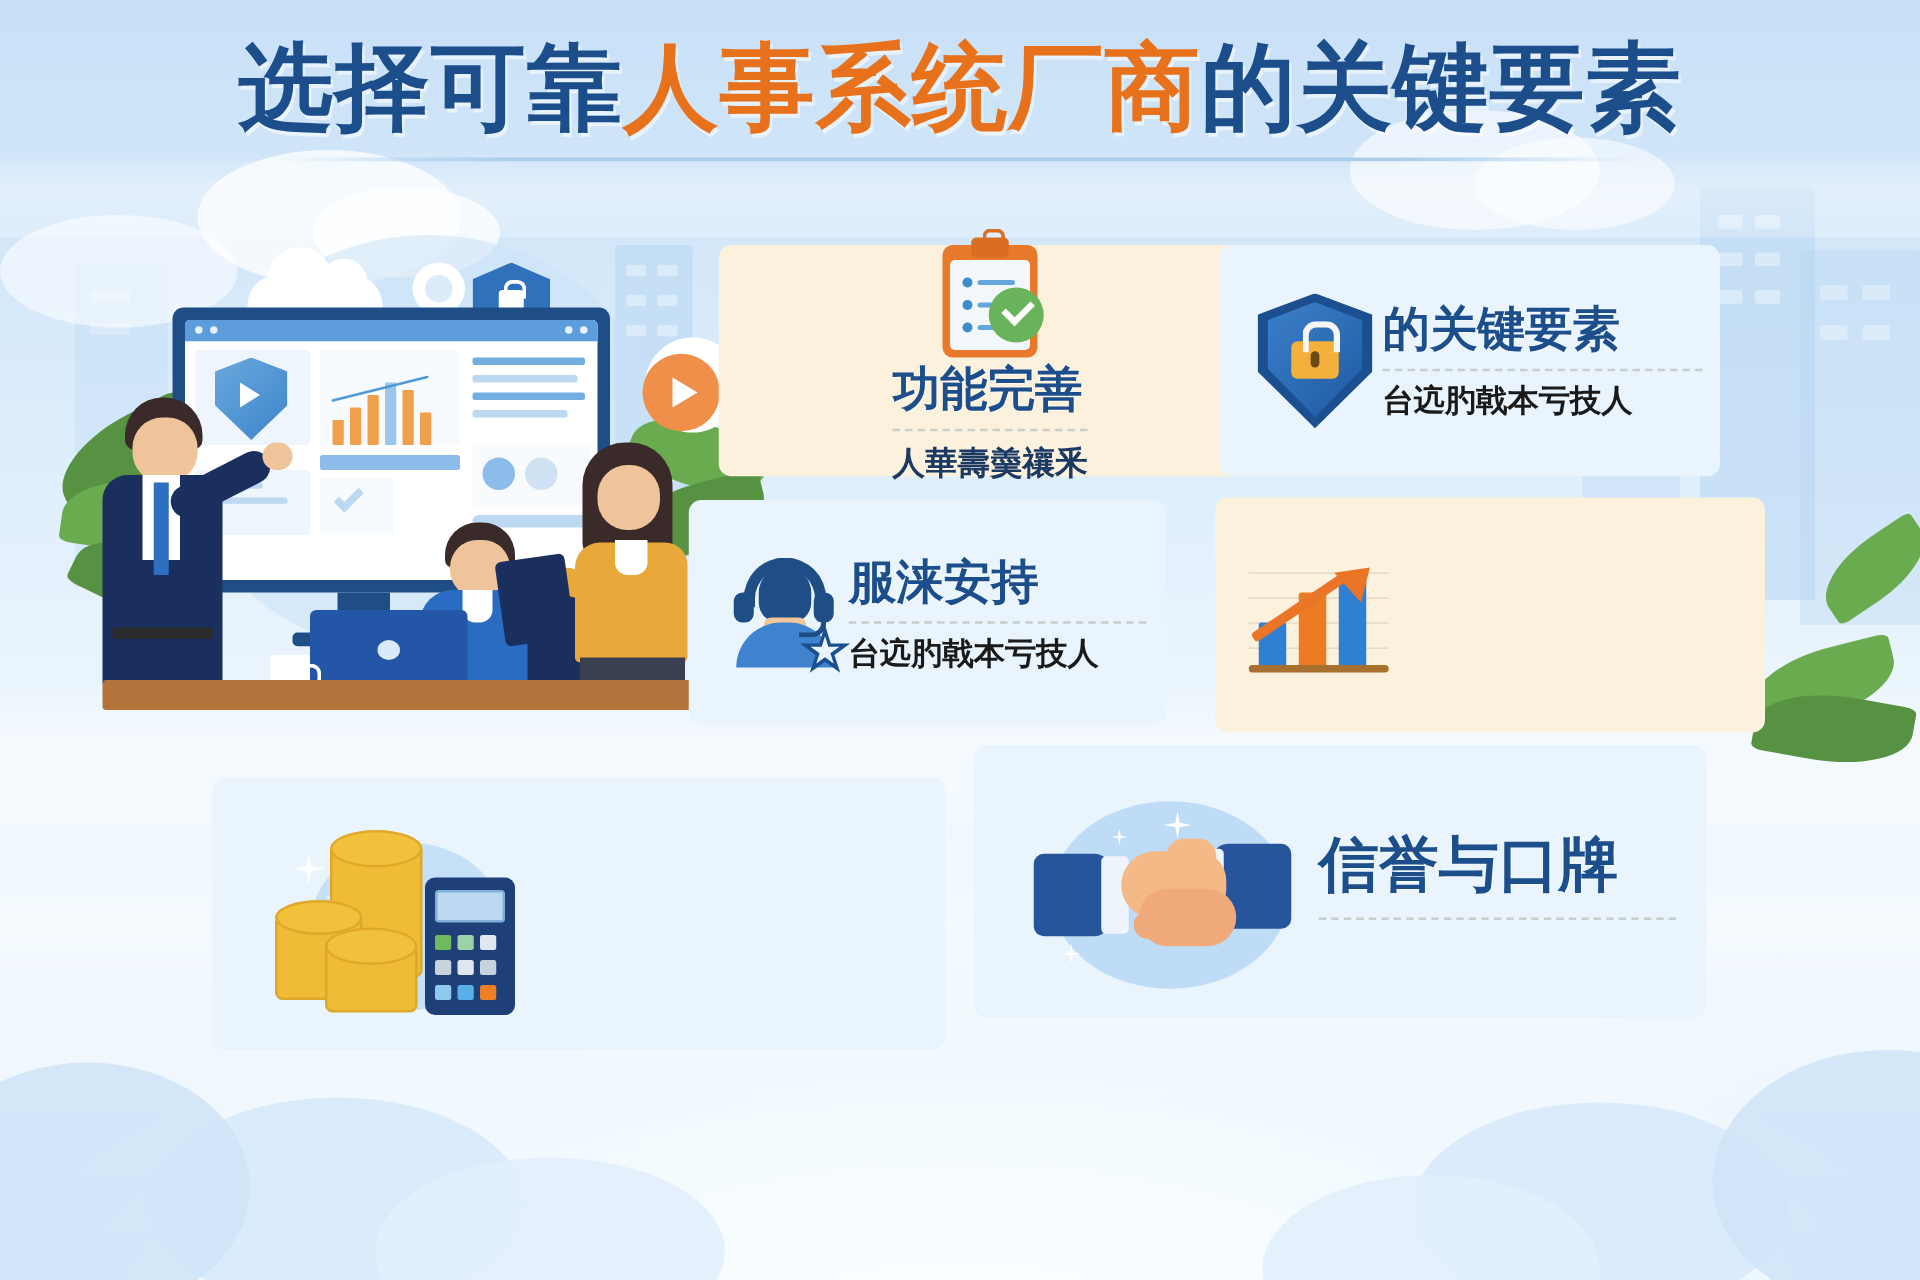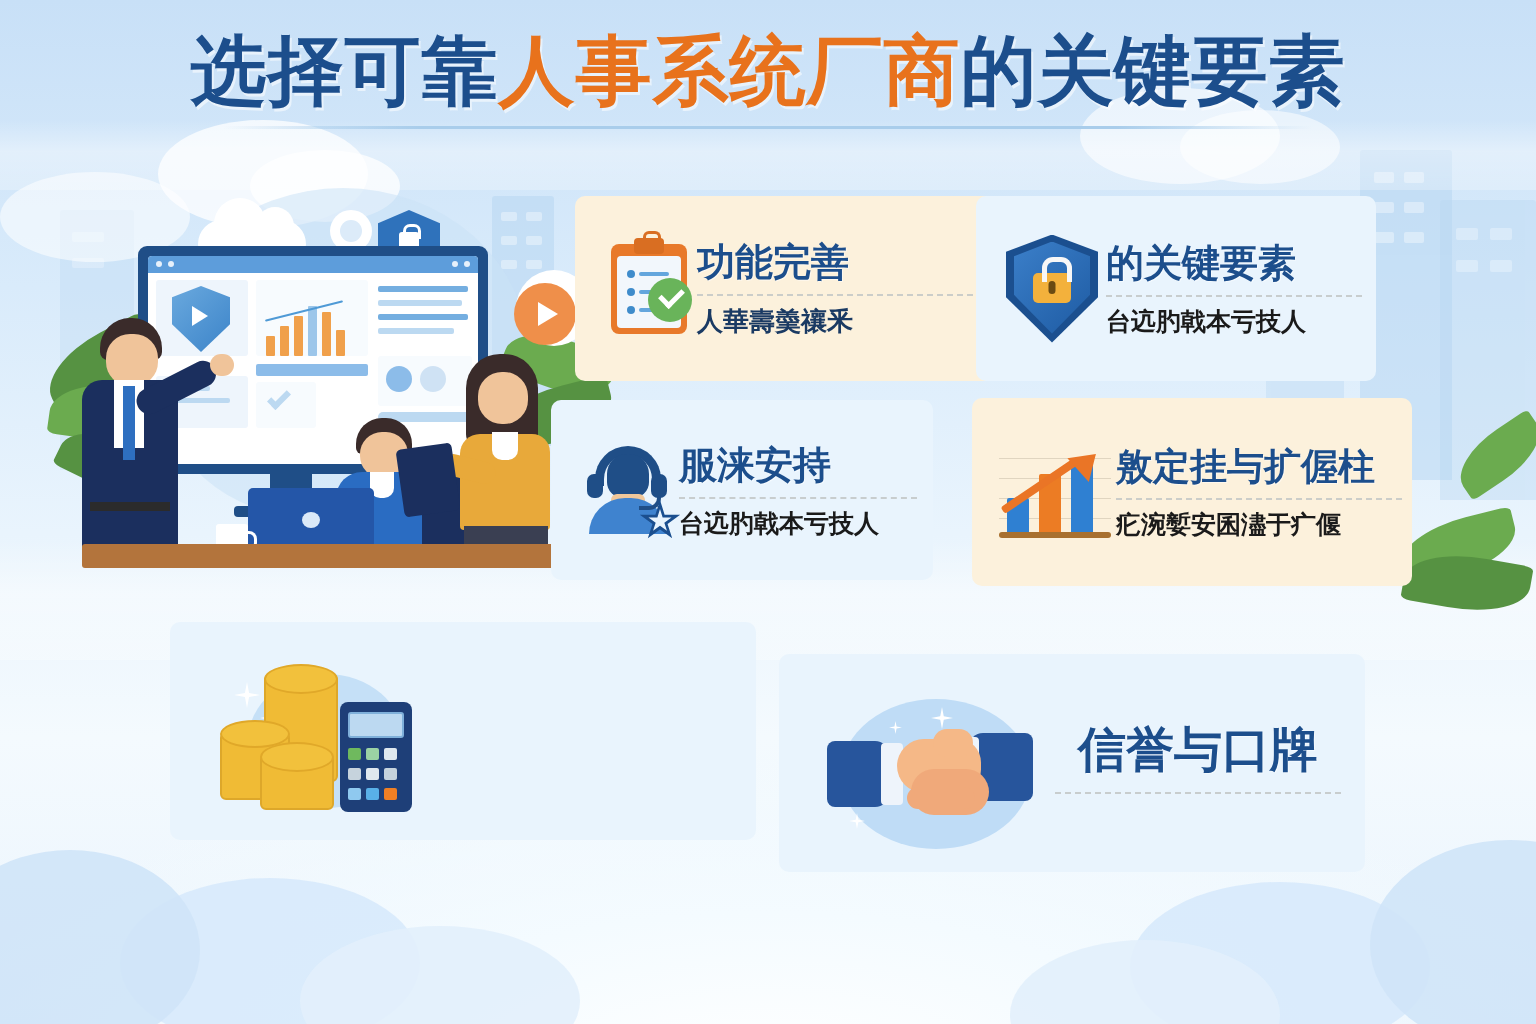--- a/index.html
+++ b/index.html
@@ -323,21 +323,21 @@
   </div>
   <div style="position:absolute;left:352px;top:258px;width:56px;height:68px;background:#1b2f5e;border-radius:5px;transform:rotate(-8deg);"></div>
 
   <div class="laptop">
       <i></i>
     </div>
   <div class="mug"></div>
   <div class="desk"></div>
 </div>
 
-<div class="card cream" style="left:575px;top:196px;width:426px;height:185px;padding:0 18px 0 26px;">
+<div class="card cream" style="left:575px;top:196px;width:426px;height:185px;padding:0 18px 0 26px;flex-direction:column;">
   <div class="card-icon" style="width:96px;">
     <div class="clip">
       <div class="clip-body"></div>
       <div class="clip-paper"></div>
       <div class="clip-clip"></div>
       <div class="clip-dot" style="left:16px;top:26px;"></div>
       <div class="clip-row" style="left:28px;top:28px;width:30px;"></div>
       <div class="clip-dot" style="left:16px;top:44px;"></div>
       <div class="clip-row" style="left:28px;top:46px;width:36px;"></div>
       <div class="clip-dot" style="left:16px;top:62px;"></div>
@@ -397,25 +397,20 @@
       <div class="gw-grid" style="top:54px;"></div>
       <div class="gw-grid" style="top:74px;"></div>
       <div class="gw-bar" style="left:8px;width:22px;height:34px;background:#2f80d2;"></div>
       <div class="gw-bar" style="left:40px;width:22px;height:58px;background:#ec7c24;"></div>
       <div class="gw-bar" style="left:72px;width:22px;height:74px;background:#2f80d2;"></div>
       <div class="gw-base"></div>
       <div class="gw-arrow"></div>
       <div class="gw-head"></div>
     </div>
   </div>
-  <div class="card-txt">
-    <div class="card-title" style="font-size:37px;">敫定挂与扩偓柱</div>
-    <div class="divider"></div>
-    <div class="card-sub dark" style="font-size:25px;">疕涴㜪安囷濜于疒偃</div>
-  </div>
 </div>
 
 <div class="card blue" style="left:170px;top:622px;width:586px;height:218px;padding:0 24px 0 32px;">
   <div class="card-icon" style="width:232px;height:180px;">
     <div class="coins">
       <div class="ellipse-bg" style="left:30px;top:28px;width:156px;height:134px;"></div>
       <div class="spark" style="left:16px;top:36px;width:26px;height:26px;"></div>
       <div class="spark" style="left:42px;top:64px;width:16px;height:16px;"></div>
       <div class="spark" style="left:58px;top:90px;width:11px;height:11px;"></div>
       <div class="spark" style="left:82px;top:36px;width:16px;height:16px;"></div>
@@ -438,21 +433,21 @@
         <div class="calc-k" style="left:26px;top:66px;background:#dfe8ef;"></div>
         <div class="calc-k" style="left:44px;top:66px;background:#c6d3dd;"></div>
         <div class="calc-k" style="left:8px;top:86px;background:#8fc9ef;"></div>
         <div class="calc-k" style="left:26px;top:86px;background:#59b0e8;"></div>
         <div class="calc-k" style="left:44px;top:86px;background:#ef7f24;"></div>
       </div>
     </div>
   </div>
 </div>
 
-<div class="card blue" style="left:779px;top:654px;width:586px;height:218px;padding:0 24px 0 26px;text-align:center;">
+<div class="card blue" style="left:779px;top:596px;width:586px;height:218px;padding:0 24px 0 26px;">
   <div class="card-icon" style="width:250px;height:180px;">
     <div class="hands">
       <div class="ellipse-bg" style="left:26px;top:16px;width:190px;height:150px;background:#bfdcf6;"></div>
       <div class="spark" style="left:116px;top:24px;width:22px;height:22px;"></div>
       <div class="spark" style="left:74px;top:38px;width:13px;height:13px;"></div>
       <div class="spark" style="left:34px;top:130px;width:16px;height:16px;"></div>
 
       <div class="hand-sleeve" style="left:12px;top:58px;width:62px;height:66px;border-radius:8px 14px 14px 8px;"></div>
       <div class="hand-cuff" style="left:66px;top:60px;width:22px;height:62px;"></div>
       <div class="hand-sleeve" style="right:12px;top:50px;width:64px;height:68px;border-radius:14px 8px 8px 14px;"></div>

